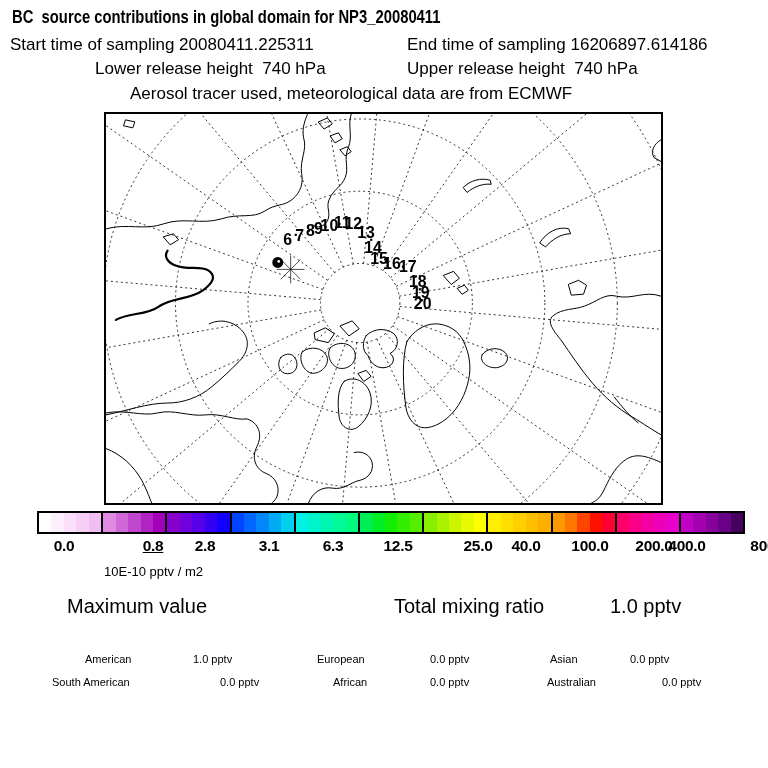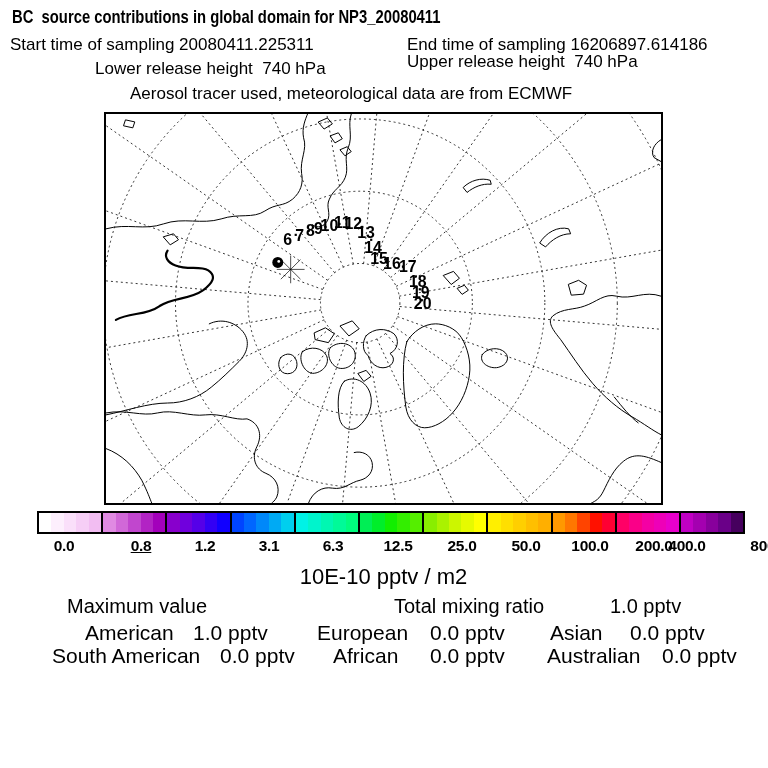--- a/index.html
+++ b/index.html
@@ -3,42 +3,42 @@
 <meta charset="utf-8">
 <style>
   html,body{margin:0;padding:0;background:#fff;}
   .page{position:relative;width:768px;height:768px;background:#fff;overflow:hidden;
         font-family:"Liberation Sans",sans-serif;color:#000;}
   .hdr{position:absolute;white-space:pre;line-height:1.1;}
   .title{left:12px;top:7px;font-size:18.5px;font-weight:bold;transform:scaleX(0.80);transform-origin:0 0;}
   .h2a{left:10px;top:36px;font-size:17px;}
   .h2b{left:407px;top:36px;font-size:17px;}
   .h3a{left:95px;top:60px;font-size:17px;}
-  .h3b{left:407px;top:53px;font-size:17px;}
+  .h3b{left:407px;top:60px;font-size:17px;}
   .h4{left:130px;top:85px;font-size:17px;}
   .map-box{position:absolute;left:104px;top:112px;width:559px;height:393px;
            border:2px solid #000;box-sizing:border-box;background:#fff;}
   .map-box svg{display:block;width:100%;height:100%;}
   #graticule circle,#graticule line{fill:none;stroke:#000;stroke-width:0.8;stroke-dasharray:2,3;}
   #coasts path{fill:none;stroke:#000;stroke-width:1;stroke-linejoin:round;stroke-linecap:round;}
   #coasts path.thick{stroke-width:2.2;}
   #traj text{font-family:"Liberation Sans",sans-serif;font-size:16px;font-weight:bold;text-anchor:middle;fill:#000;}
   #marker line{stroke:#000;stroke-width:0.7;}
   .cbar{position:absolute;left:37px;top:511px;width:708px;height:23px;border:2px solid #000;
         box-sizing:border-box;display:flex;}
   .seg{flex:1;display:flex;border-left:2px solid #000;}
   .seg:first-child{border-left:none;}
   .cell{flex:1;}
   .cbar-ticks{position:absolute;left:37px;top:537px;width:708px;height:18px;}
   .tick{position:absolute;top:0;transform:translateX(-50%);font-size:15.5px;font-weight:bold;
         letter-spacing:-0.3px;white-space:nowrap;}
-  .cbar-unit{position:absolute;left:104px;top:564px;width:559px;text-align:center;font-size:22px;white-space:pre;}
+  .cbar-unit{position:absolute;left:104px;top:564px;width:559px;text-align:left;font-size:13px;white-space:pre;}
   .stat{position:absolute;font-size:20px;white-space:pre;}
   .r1{top:595px;}
-  .stat.small{font-size:21px;}
+  .stat.small{font-size:11px;margin-top:32px;}
   .r2{top:621px;}
   .r3{top:644px;text-align:right;}
 </style>
 </head>
 <body>
 
 <div class="page">
 
   <div class="hdr title">BC  source contributions in global domain for NP3_20080411</div>
   <div class="hdr h2a">Start time of sampling 20080411.225311</div>
@@ -227,27 +227,27 @@
       <div class="seg">
         <div class="cell" style="background: rgb(192, 0, 196);"></div>
         <div class="cell" style="background: rgb(164, 0, 176);"></div>
         <div class="cell" style="background: rgb(136, 0, 156);"></div>
         <div class="cell" style="background: rgb(106, 0, 136);"></div>
         <div class="cell" style="background: rgb(70, 0, 94);"></div>
       </div>
     </div>
   <div class="cbar-ticks" id="cbar-ticks">
       <span class="tick" style="left: 27px;">0.0</span>
-      <span class="tick" style="left: 104px; text-decoration: underline;">0.8</span>
-      <span class="tick" style="left: 168px;">1.2</span>
+      <span class="tick" style="left: 116px; text-decoration: underline;">0.8</span>
+      <span class="tick" style="left: 168px;">2.8</span>
       <span class="tick" style="left: 232px;">3.1</span>
       <span class="tick" style="left: 296px;">6.3</span>
       <span class="tick" style="left: 361px;">12.5</span>
-      <span class="tick" style="left: 425px;">25.0</span>
-      <span class="tick" style="left: 489px;">50.0</span>
+      <span class="tick" style="left: 441px;">25.0</span>
+      <span class="tick" style="left: 489px;">40.0</span>
       <span class="tick" style="left: 553px;">100.0</span>
       <span class="tick" style="left: 617px;">200.0</span>
       <span class="tick" style="left: 650px;">400.0</span>
       <span class="tick" style="left: 732px;">800.0</span>
     </div>
   <div class="cbar-unit">10E-10 pptv / m2</div>
 
   <span class="stat r1" style="left:67px">Maximum value</span>
   <span class="stat r1" style="left:394px">Total mixing ratio</span>
   <span class="stat r1" style="left:610px">1.0 pptv</span>

